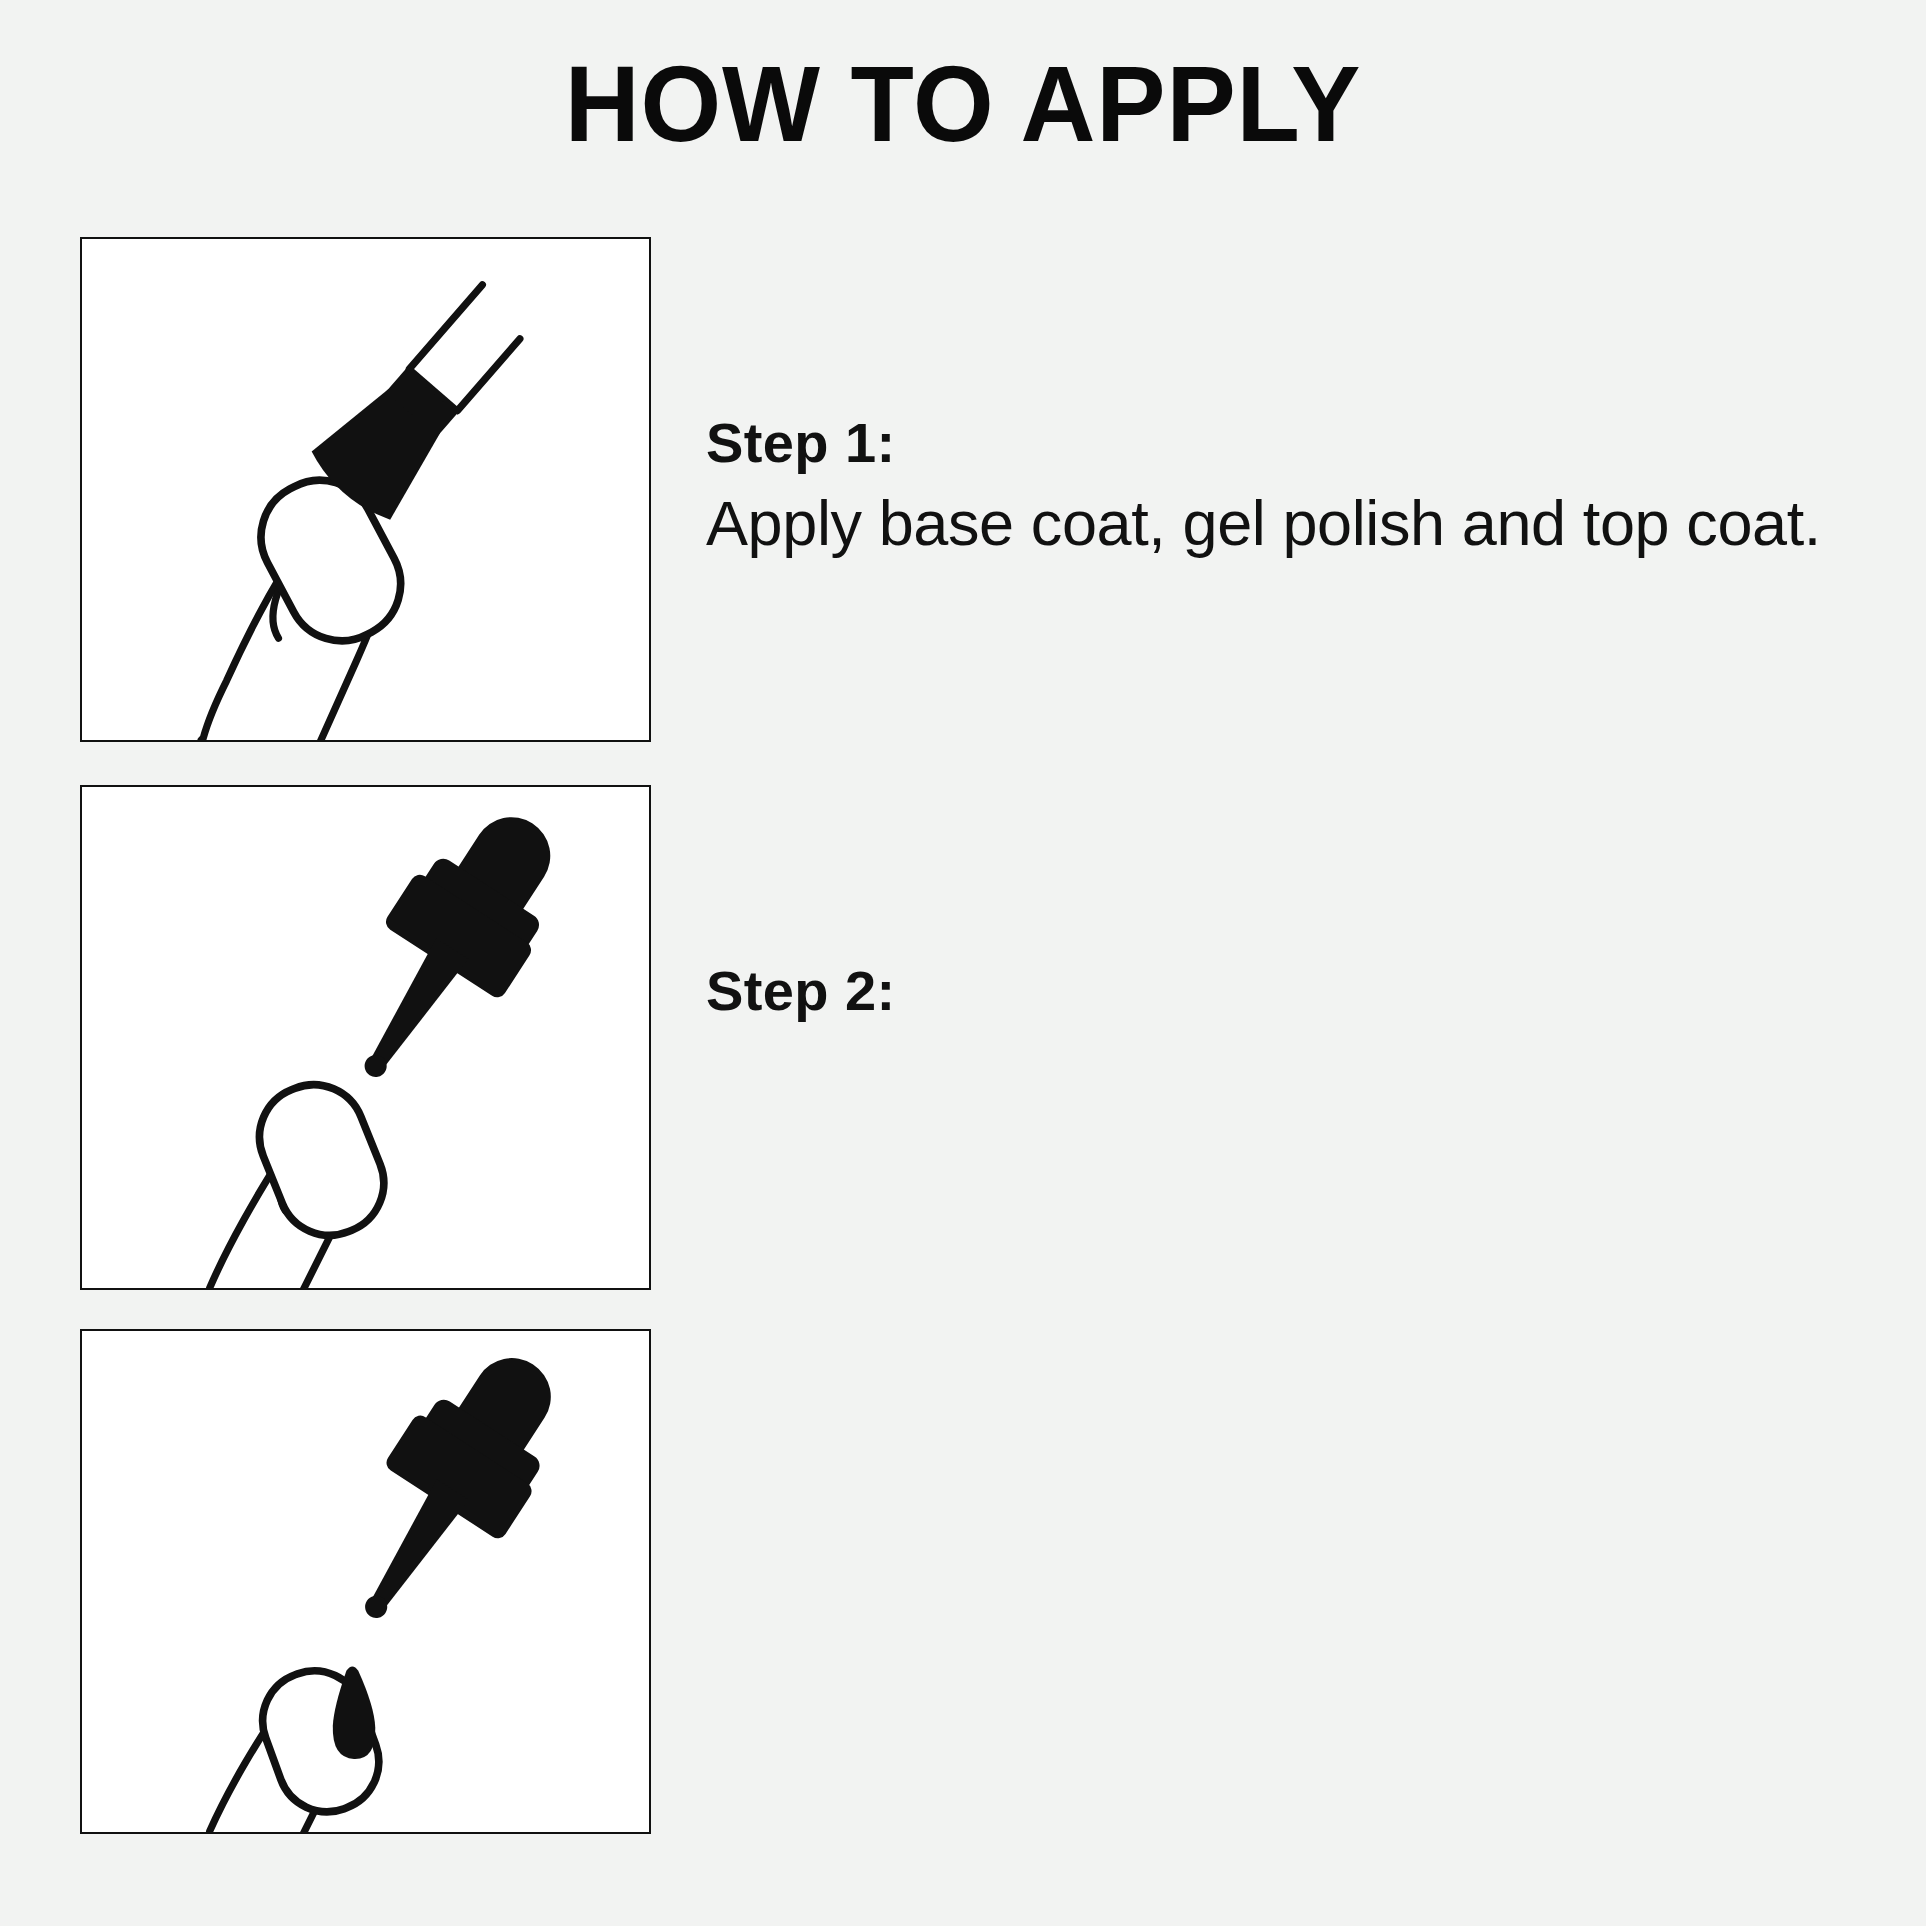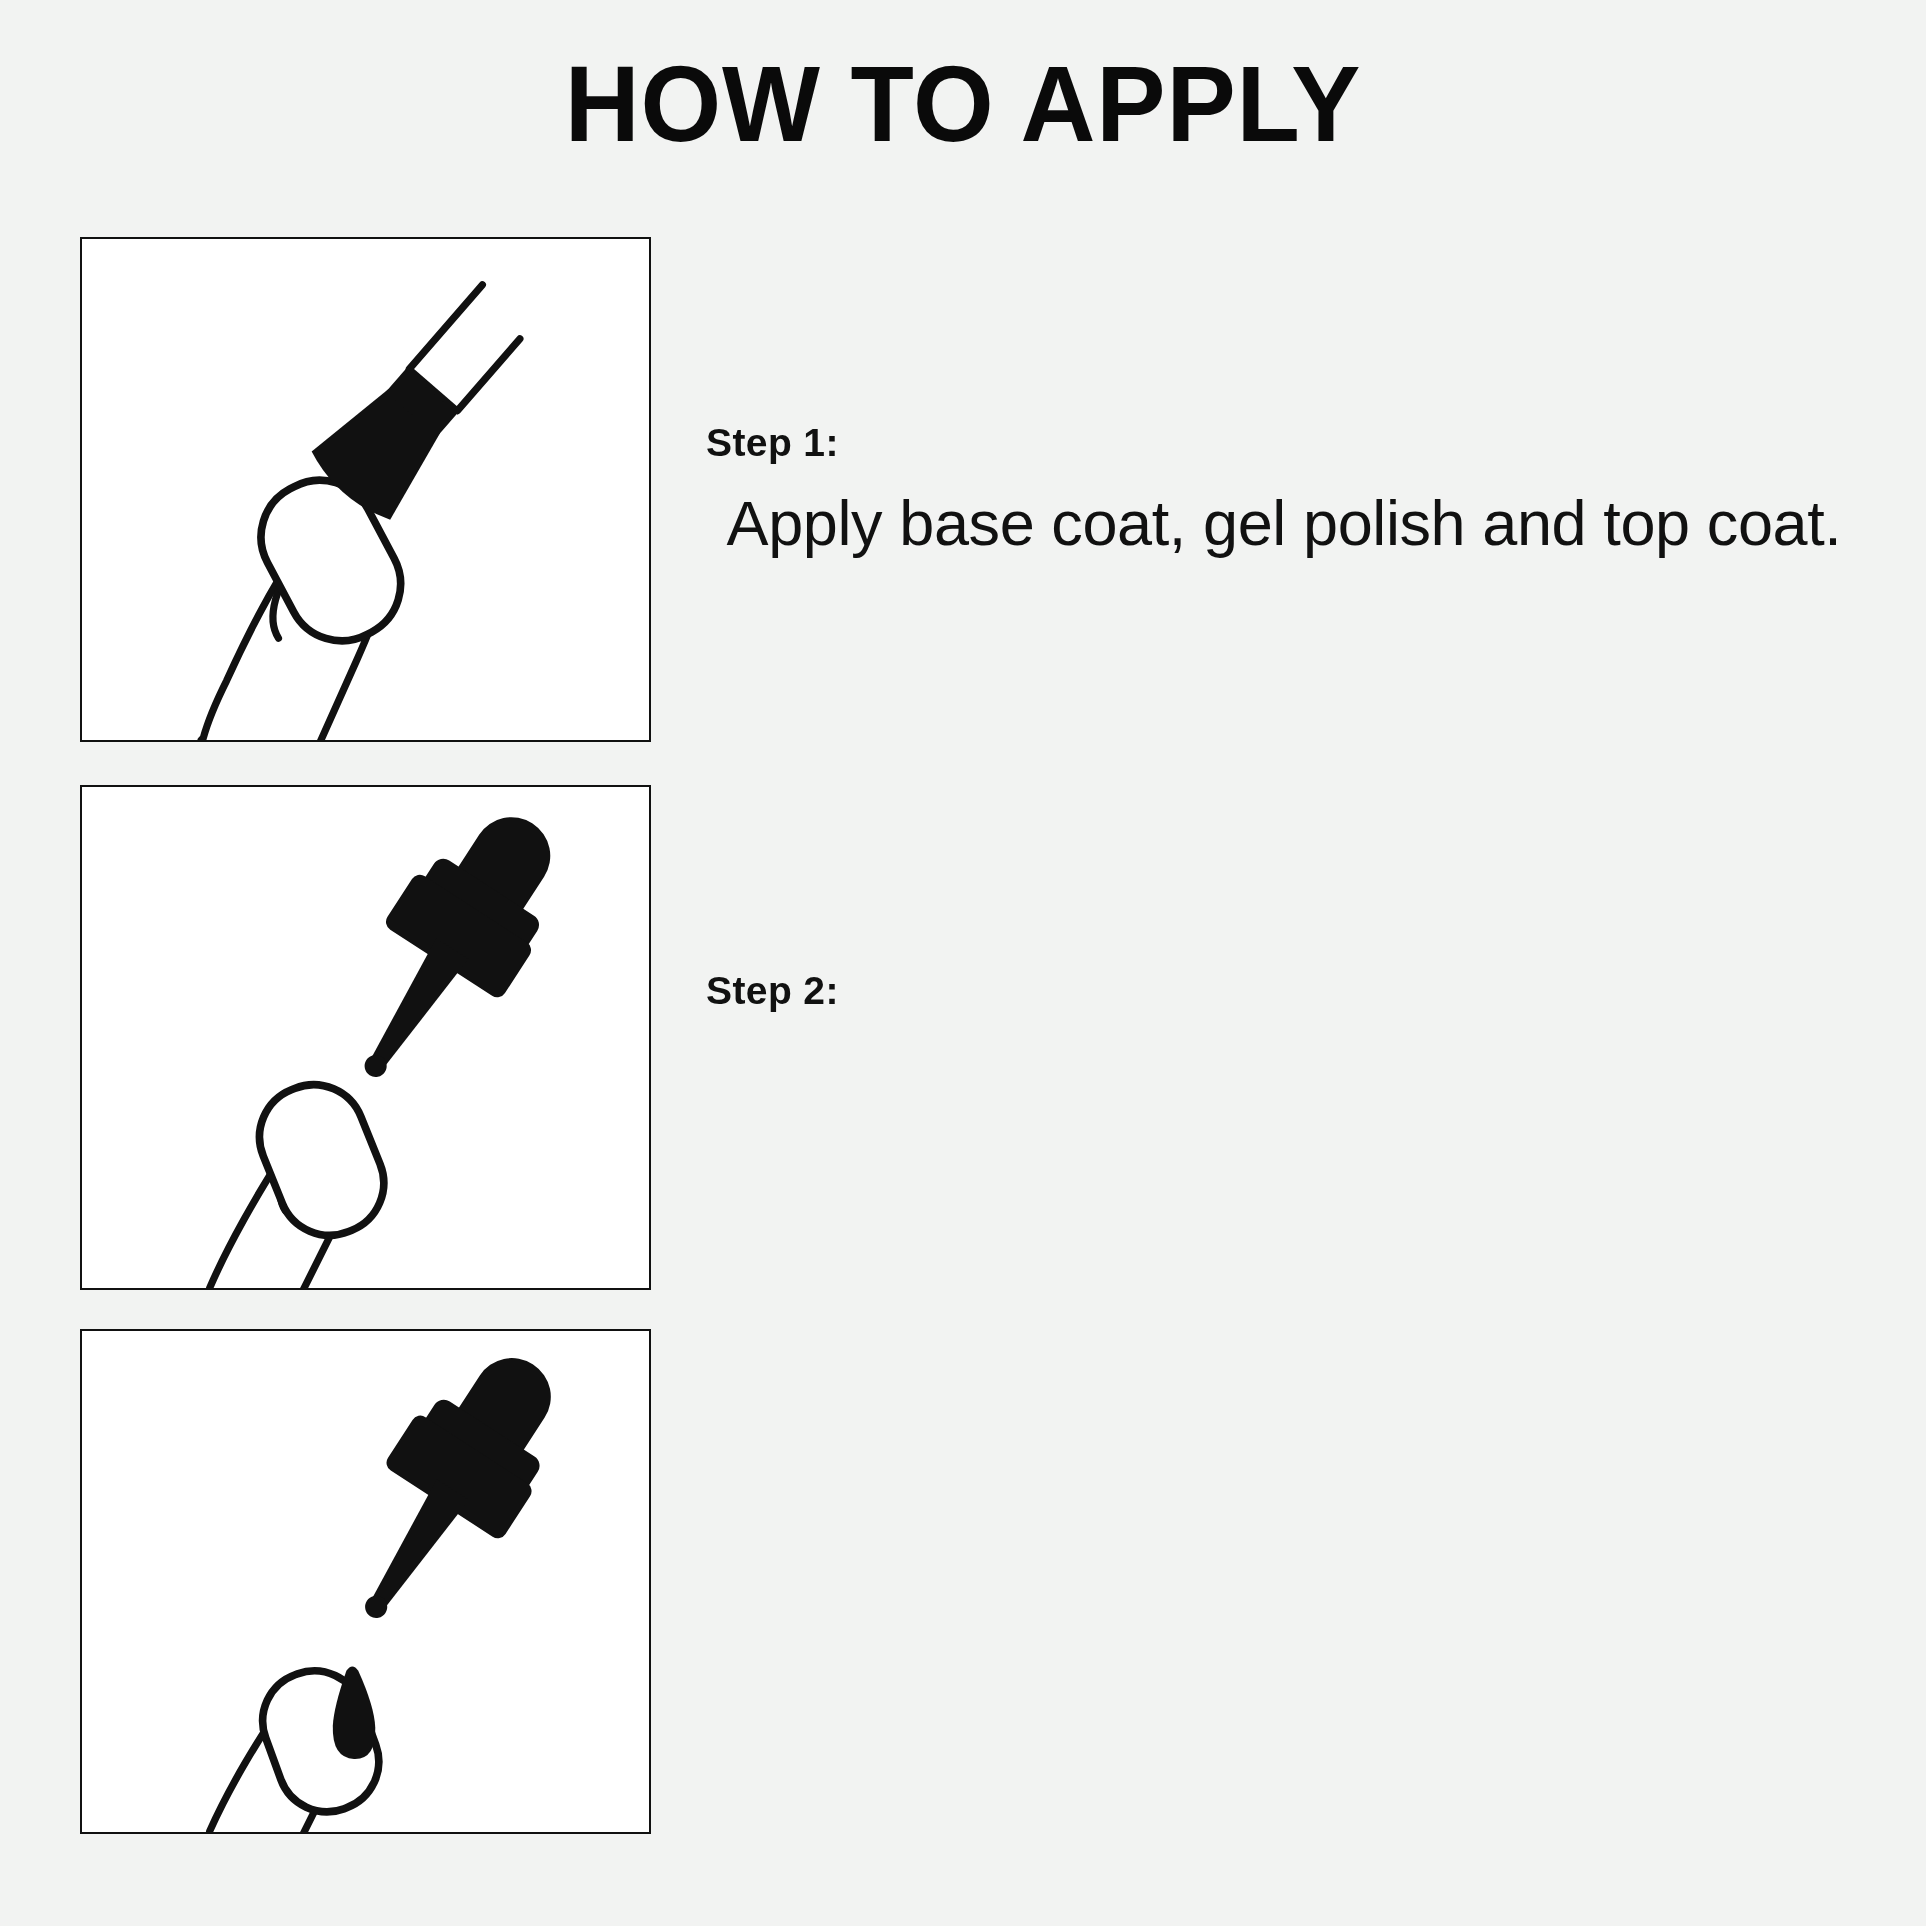--- a/index.html
+++ b/index.html
@@ -51,38 +51,37 @@
     width: 1156px;
     color: #111111;
   }
   #text-1 { top: 413px; }
   #text-2 { top: 961px; }
   #text-3 { top: 1514px; }
 
   .step-label {
     font-family: "Liberation Sans", sans-serif;
     font-weight: bold;
-    font-size: 39px;
+    font-size: 56px;
     line-height: 60px;
     letter-spacing: 0.4px;
     color: #111111;
     margin: 0 0 16.3px 0;
     white-space: nowrap;
   }
 
   .step-body {
     font-family: "Liberation Sans", sans-serif;
     font-weight: 400;
     font-size: 63px;
     line-height: 68px;
     letter-spacing: -0.4px;
     color: #111111;
-    margin: 16px;
+    margin: 0;
     white-space: nowrap;
-    text-align: center;
   }
 </style>
 </head>
 <body>
 
 <div id="page-title">HOW TO APPLY</div>
 
 <div class="step-panel" id="panel-1">
   <svg class="panel-art" viewBox="0 0 1334 1180">
 

